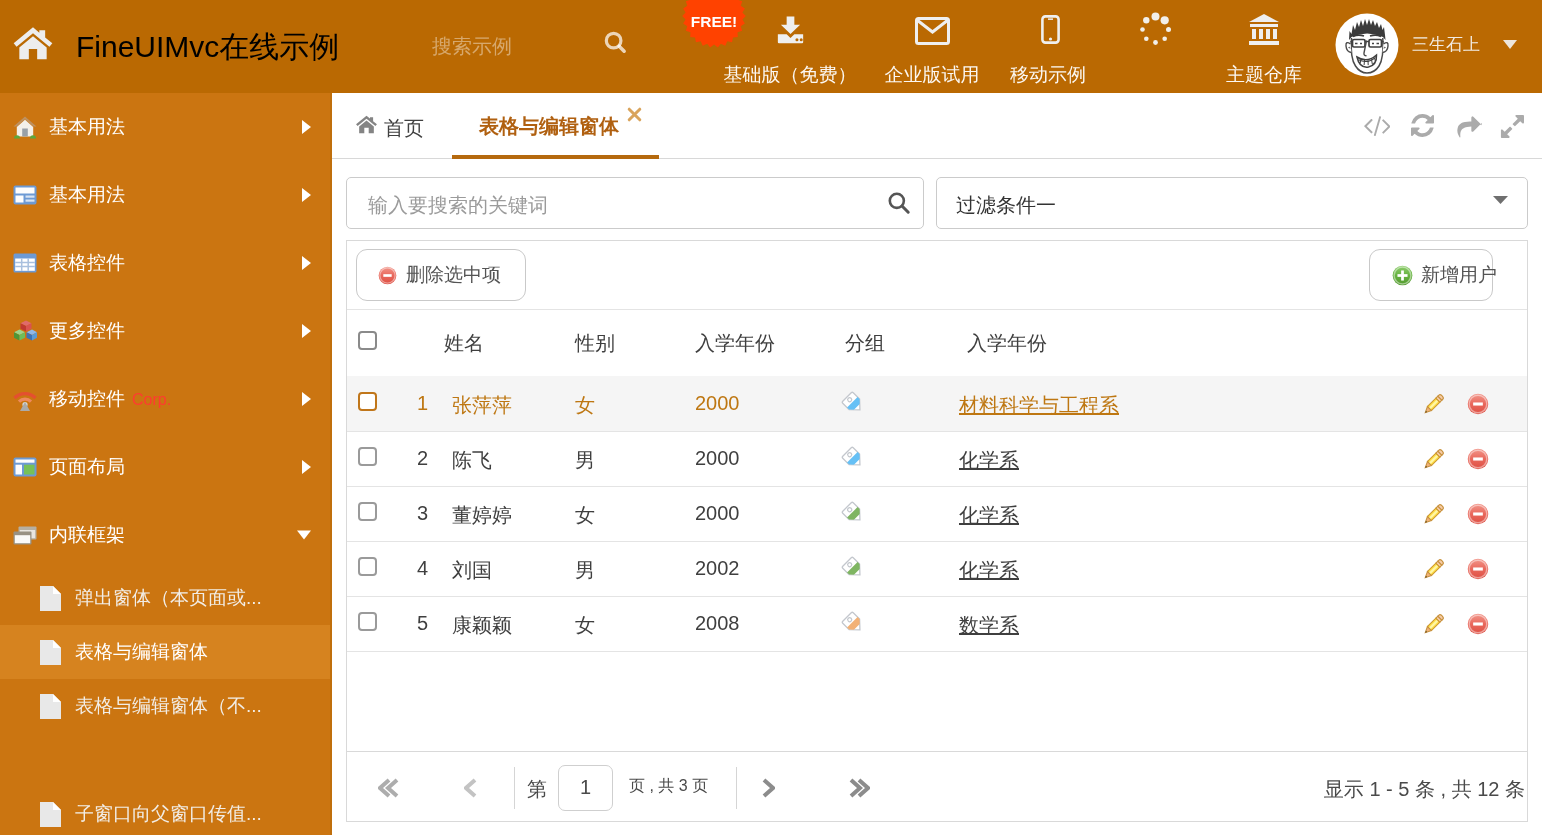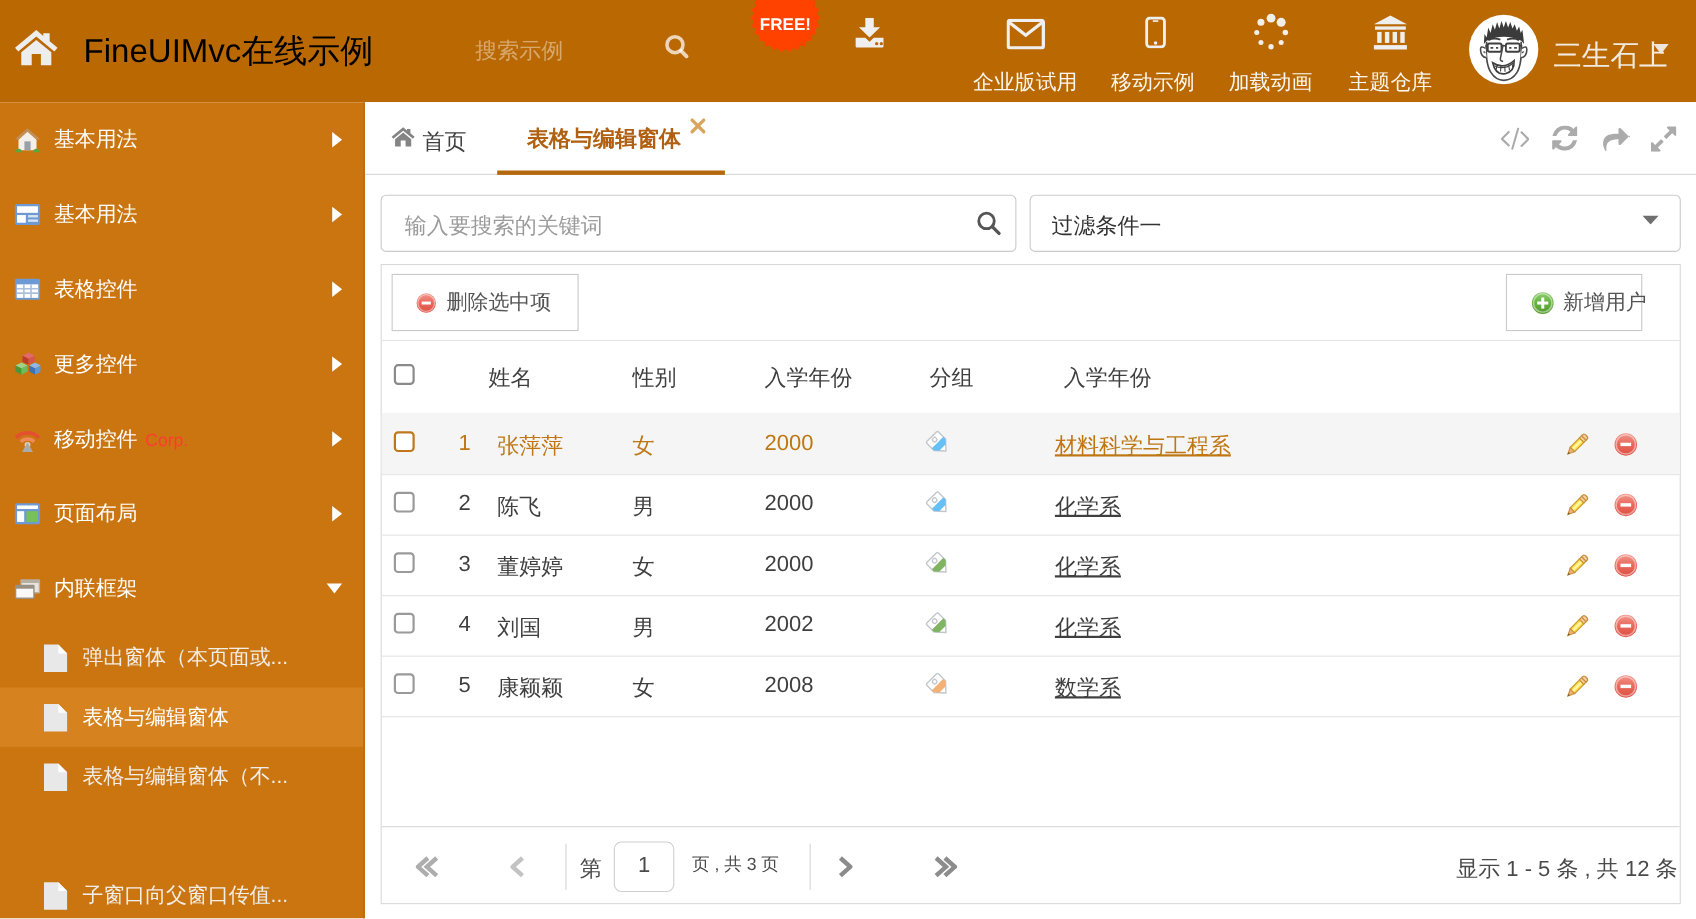--- a/index.html
+++ b/index.html
@@ -22,21 +22,21 @@
   .smi.sel { background:#D6831F; color:#fff; }
   .ficon { position:absolute; left:39px; top:50%; margin-top:-13px; }
   #split { left:330px; top:93px; width:1.5px; height:742px; background:#C06F0C; }
   
   #main { left:332px; top:93px; width:1210px; height:742px; background:#fff; }
   #tabbar { left:332px; top:93px; width:1210px; height:66px; border-bottom:1px solid #D8D8D8; background:#fff; }
   
   .inputbox { position:absolute; height:52px; border:1px solid #CBCBCB; border-radius:5px; background:#fff; }
   
   #panel { left:346px; top:240px; width:1182px; height:582px; border:1px solid #D9D9D9; background:#fff; }
-  .btn { position:absolute; border:1px solid #C9C9C9; border-radius:0; background:#fff; height:52px; }
+  .btn { position:absolute; border:1px solid #C9C9C9; border-radius:11px; background:#fff; height:52px; }
   .btn .bt { position:absolute; font-size:19px; color:#545454; top:50%; transform:translateY(-50%); white-space:nowrap; }
   .cb { position:absolute; width:19px; height:19px; border:2px solid #8a8a8a; border-radius:4px; background:#fff; }
   .row { position:absolute; left:347px; width:1180px; height:55px; }
   .rtext { position:absolute; top:50%; transform:translateY(-50%); font-size:20px; color:#3F3F3F; white-space:nowrap; }
   .hline { position:absolute; height:1px; background:#E4E4E4; }
 </style>
 </head>
 <body>
 <svg width="0" height="0" style="position:absolute">
   <defs>
@@ -76,20 +76,23 @@
   </svg>
 
   
   
   <svg class="abs" style="left:774px;top:13px" width="33" height="33" viewBox="0 0 24 24">
     <path fill="#EFEFEF" d="M9.2 2.5h5.6v6h4.2L12 15.3 5 8.5h4.2z"></path>
     <path fill="#EFEFEF" d="M2.8 15.5h6.4l2.8 2.7 2.8-2.7h6.4v5.7a.8.8 0 0 1-.8.8H3.6a.8.8 0 0 1-.8-.8z"></path>
     <circle cx="16.7" cy="19.4" r="1.1" fill="#BC6A02"></circle>
     <circle cx="19.8" cy="19.4" r="1.1" fill="#BC6A02"></circle>
   </svg>
+  <div class="abs hnav" style="left:700px;top:55px;width:180px">
+      <div class="lbl">基础版（免费）</div>
+    </div>
   
   <svg class="abs" style="left:915px;top:17px" width="35" height="28" viewBox="0 0 35 28">
     <rect x="1.5" y="1.5" width="32" height="25" rx="2" fill="none" stroke="#EFEFEF" stroke-width="3"></rect>
     <path d="M2 3 17.5 15 33 3" fill="none" stroke="#EFEFEF" stroke-width="3"></path>
   </svg>
   <div class="abs hnav" style="left:852px;top:55px;width:160px">
       <div class="lbl">企业版试用</div>
     </div>
   
   <svg class="abs" style="left:1041px;top:15px" width="19" height="29" viewBox="0 0 19 29">
@@ -105,23 +108,20 @@
   <svg class="abs" style="left:1138px;top:12px" width="35" height="35" viewBox="0 0 35 35" id="spin">
       <circle cx="17.50" cy="4.50" r="4" fill="#F2EFEA"></circle>
       <circle cx="26.69" cy="8.31" r="4.1" fill="#F2EFEA"></circle>
       <circle cx="30.50" cy="17.50" r="2.5" fill="#F2EFEA"></circle>
       <circle cx="26.69" cy="26.69" r="2.3" fill="#F2EFEA"></circle>
       <circle cx="17.50" cy="30.50" r="2.4" fill="#F2EFEA"></circle>
       <circle cx="8.31" cy="26.69" r="2.3" fill="#F2EFEA"></circle>
       <circle cx="4.50" cy="17.50" r="2.3" fill="#F2EFEA"></circle>
       <circle cx="8.31" cy="8.31" r="3.2" fill="#F2EFEA"></circle>
     </svg>
-  <div class="abs hnav" style="left:1075px;top:55px;width:160px">
-      <div class="lbl">加载动画</div>
-    </div>
   
   <svg class="abs" style="left:1247px;top:13px" width="34" height="33" viewBox="0 0 34 33">
     <path fill="#EFEFEF" d="M17 1 2 9h30z"></path>
     <rect x="3" y="11" width="28" height="3" fill="#EFEFEF"></rect>
     <rect x="5" y="16" width="4" height="10" fill="#EFEFEF"></rect>
     <rect x="12" y="16" width="4" height="10" fill="#EFEFEF"></rect>
     <rect x="19" y="16" width="4" height="10" fill="#EFEFEF"></rect>
     <rect x="26" y="16" width="4" height="10" fill="#EFEFEF"></rect>
     <rect x="2" y="28" width="30" height="4" fill="#EFEFEF"></rect>
   </svg>
@@ -145,21 +145,21 @@
       <line x1="30" y1="28.5" x2="34" y2="28.5" stroke="#3f3f3f" stroke-width="1.4"></line>
       <line x1="17.5" y1="28.5" x2="15" y2="29" stroke="#3f3f3f" stroke-width="1.2"></line>
       <line x1="46.5" y1="28.5" x2="49" y2="29" stroke="#3f3f3f" stroke-width="1.2"></line>
       <path d="M20 30.5h2.5M25 30.5h2" stroke="#444" stroke-width="1.6"></path>
       <path d="M37 30.5h2M41.5 30.5h2.5" stroke="#444" stroke-width="1.6"></path>
       <path d="M31.5 27.5 29 40 q-.5 2.5 2.5 2.8" fill="none" stroke="#4a4a4a" stroke-width="1.4"></path>
       <path d="M22 44 q10 6.5 19.5-2 q.5 10-8 12 q-9 1.5-11.5-10z" fill="#fff" stroke="#3f3f3f" stroke-width="1.5"></path>
       <path d="M23.5 46.8 q9 4.5 17-2.5" fill="none" stroke="#3f3f3f" stroke-width="1.1"></path>
       <path d="M26 45.8l-.8 4.5M29.5 47l-.4 5M33 47.2l.2 5M36.5 46.4l.8 4.6M39.5 45l1 3.5" stroke="#3f3f3f" stroke-width="1"></path>
     </svg>
-  <div class="abs" style="left:1412px;top:33px;font-size:26px;color:#F2EBE2">三生石上</div>
+  <div class="abs" style="left:1412px;top:33px;font-size:17px;color:#F2EBE2">三生石上</div>
   <svg class="abs" style="left:1503px;top:40px" width="14" height="9" viewBox="0 0 14 9">
       <path d="M0 0h14L7 9z" fill="#EDE6DC"></path>
     </svg>
 
   
   <div id="side" class="abs"></div>
   <div id="split" class="abs"></div>
 
   
   <div id="main" class="abs"></div>

